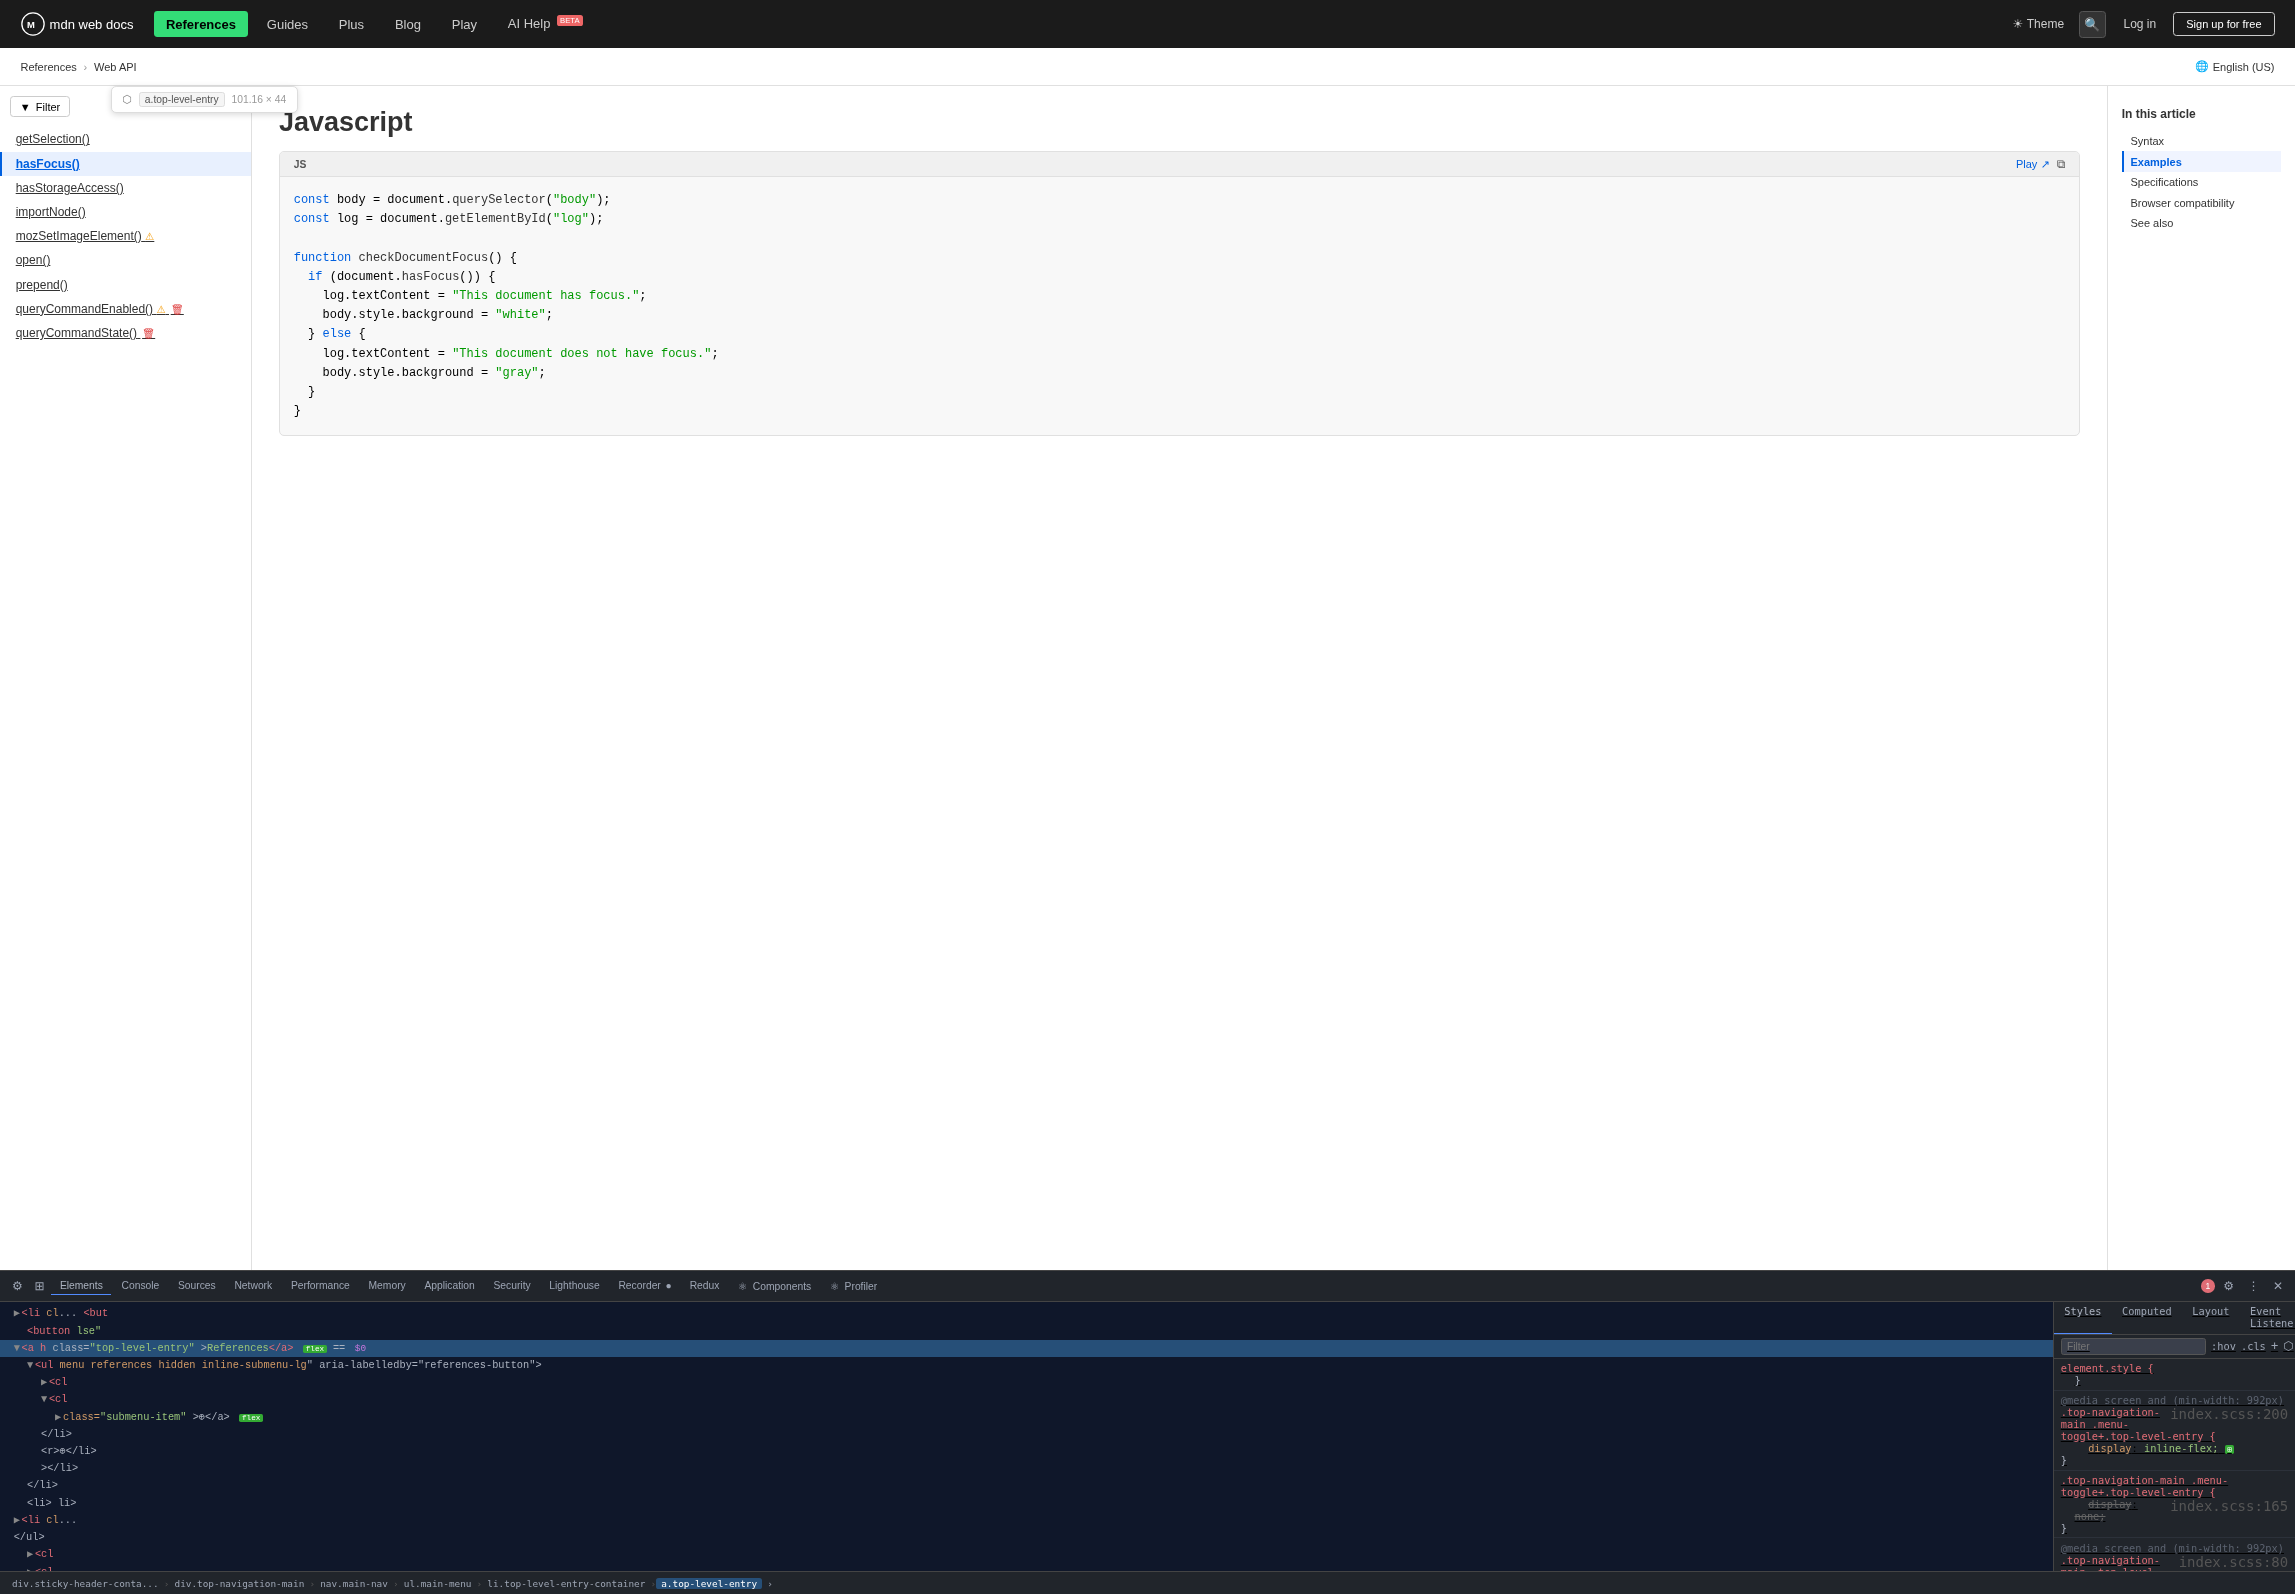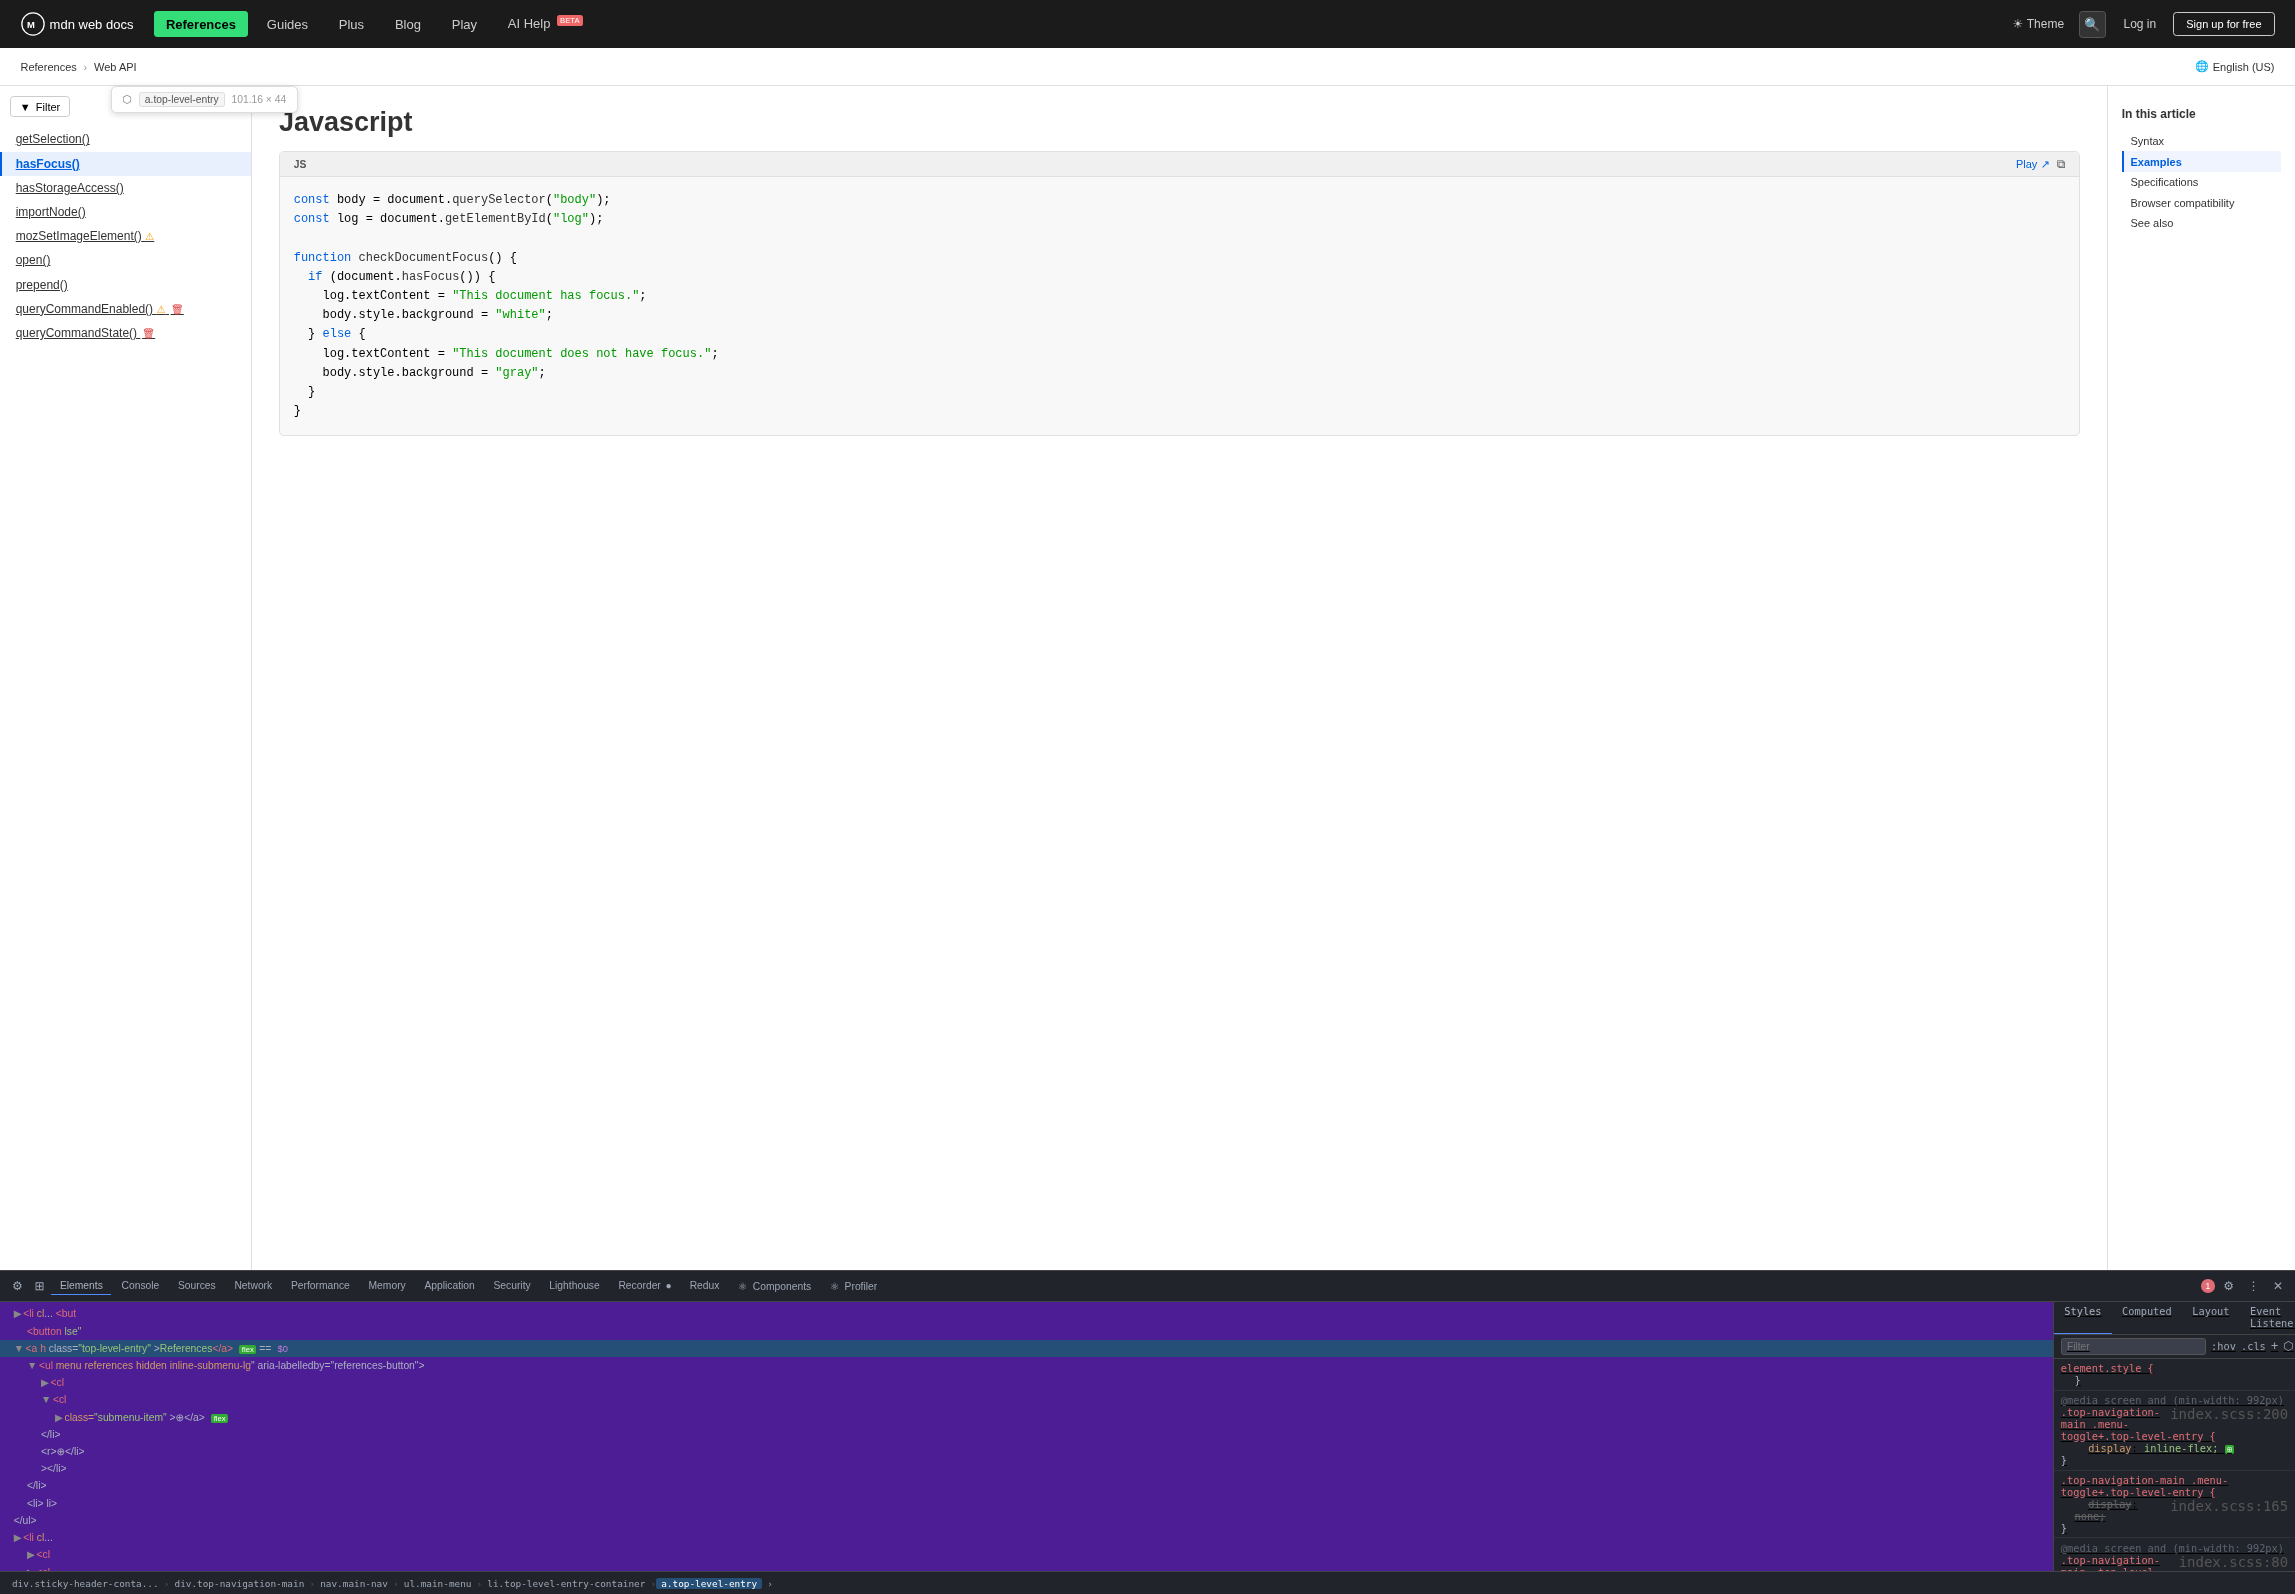--- a/index.html
+++ b/index.html
@@ -110,21 +110,21 @@
       font-size: 10.3px; color: #9da5b4; padding: 3.4px 8.5px; cursor: pointer;
       border-bottom: 1.7px solid transparent; white-space: nowrap;
     }
     .devtools-tab.active { color: #abb2bf; border-bottom-color: #528bff; }
     .devtools-tab-icons { display: flex; align-items: center; gap: 3.4px; margin-left: auto; }
     .devtools-icon-btn { color: #9da5b4; font-size: 12px; cursor: pointer; padding: 1.7px 5.1px; }
 
     .devtools-body { display: flex; flex: 1; overflow: hidden; }
 
     
-    .elements-panel { flex: 1; overflow: auto; padding: 3.4px 0; font-family: Liberation Sans, sans-serif; font-size: 10.3px; background: #4c1d95; }
+    .elements-panel { flex: 1; overflow: auto; padding: 3.4px 0; font-family: Liberation Mono, monospace; font-size: 10.3px; background: #0f172a; }
     .elem-line { padding: 0.9px 6.8px; color: #abb2bf; white-space: nowrap; cursor: pointer; line-height: 1.5; }
     .elem-line.selected { background: #264f78; }
     .elem-tag { color: #e06c75; }
     .elem-attr-name { color: #d19a66; }
     .elem-attr-val { color: #98c379; }
     .elem-text { color: #abb2bf; }
     .elem-flex { background: #3a3; color: #fff; font-size: 7.7px; padding: 0 2.6px; border-radius: 1.7px; margin-left: 3.4px; }
     .elem-dollar { color: #c678dd; font-size: 9.4px; margin-left: 3.4px; }
     .elem-arrow { color: #888; margin-right: 1.7px; }
     .elem-indent-1 { padding-left: 13.7px; }
@@ -354,24 +354,24 @@
         <span class="elem-text">&gt;&lt;/li&gt;</span>
       </div>
       <div class="elem-line elem-indent-2">
         <span class="elem-text">&lt;/li&gt;</span>
       </div>
       <div class="elem-line elem-indent-2">
         <span class="elem-text">&lt;li&gt;</span>
         <span class="elem-text"> li&gt;</span>
       </div>
       <div class="elem-line elem-indent-1">
+        <span class="elem-arrow">▶</span><span class="elem-tag">&lt;li</span> <span class="elem-attr-name">cl</span><span class="elem-text">...</span>
+      </div>
+      <div class="elem-line elem-indent-1">
         <span class="elem-text">&lt;/ul&gt;</span>
-      </div>
-      <div class="elem-line elem-indent-1">
-        <span class="elem-arrow">▶</span><span class="elem-tag">&lt;li</span> <span class="elem-attr-name">cl</span><span class="elem-text">...</span>
       </div>
       <div class="elem-line elem-indent-2">
         <span class="elem-arrow">▶</span><span class="elem-tag">&lt;cl</span>
       </div>
       <div class="elem-line elem-indent-2">
         <span class="elem-arrow">▶</span><span class="elem-tag">&lt;cl</span>
       </div>
 
     </div>
 

